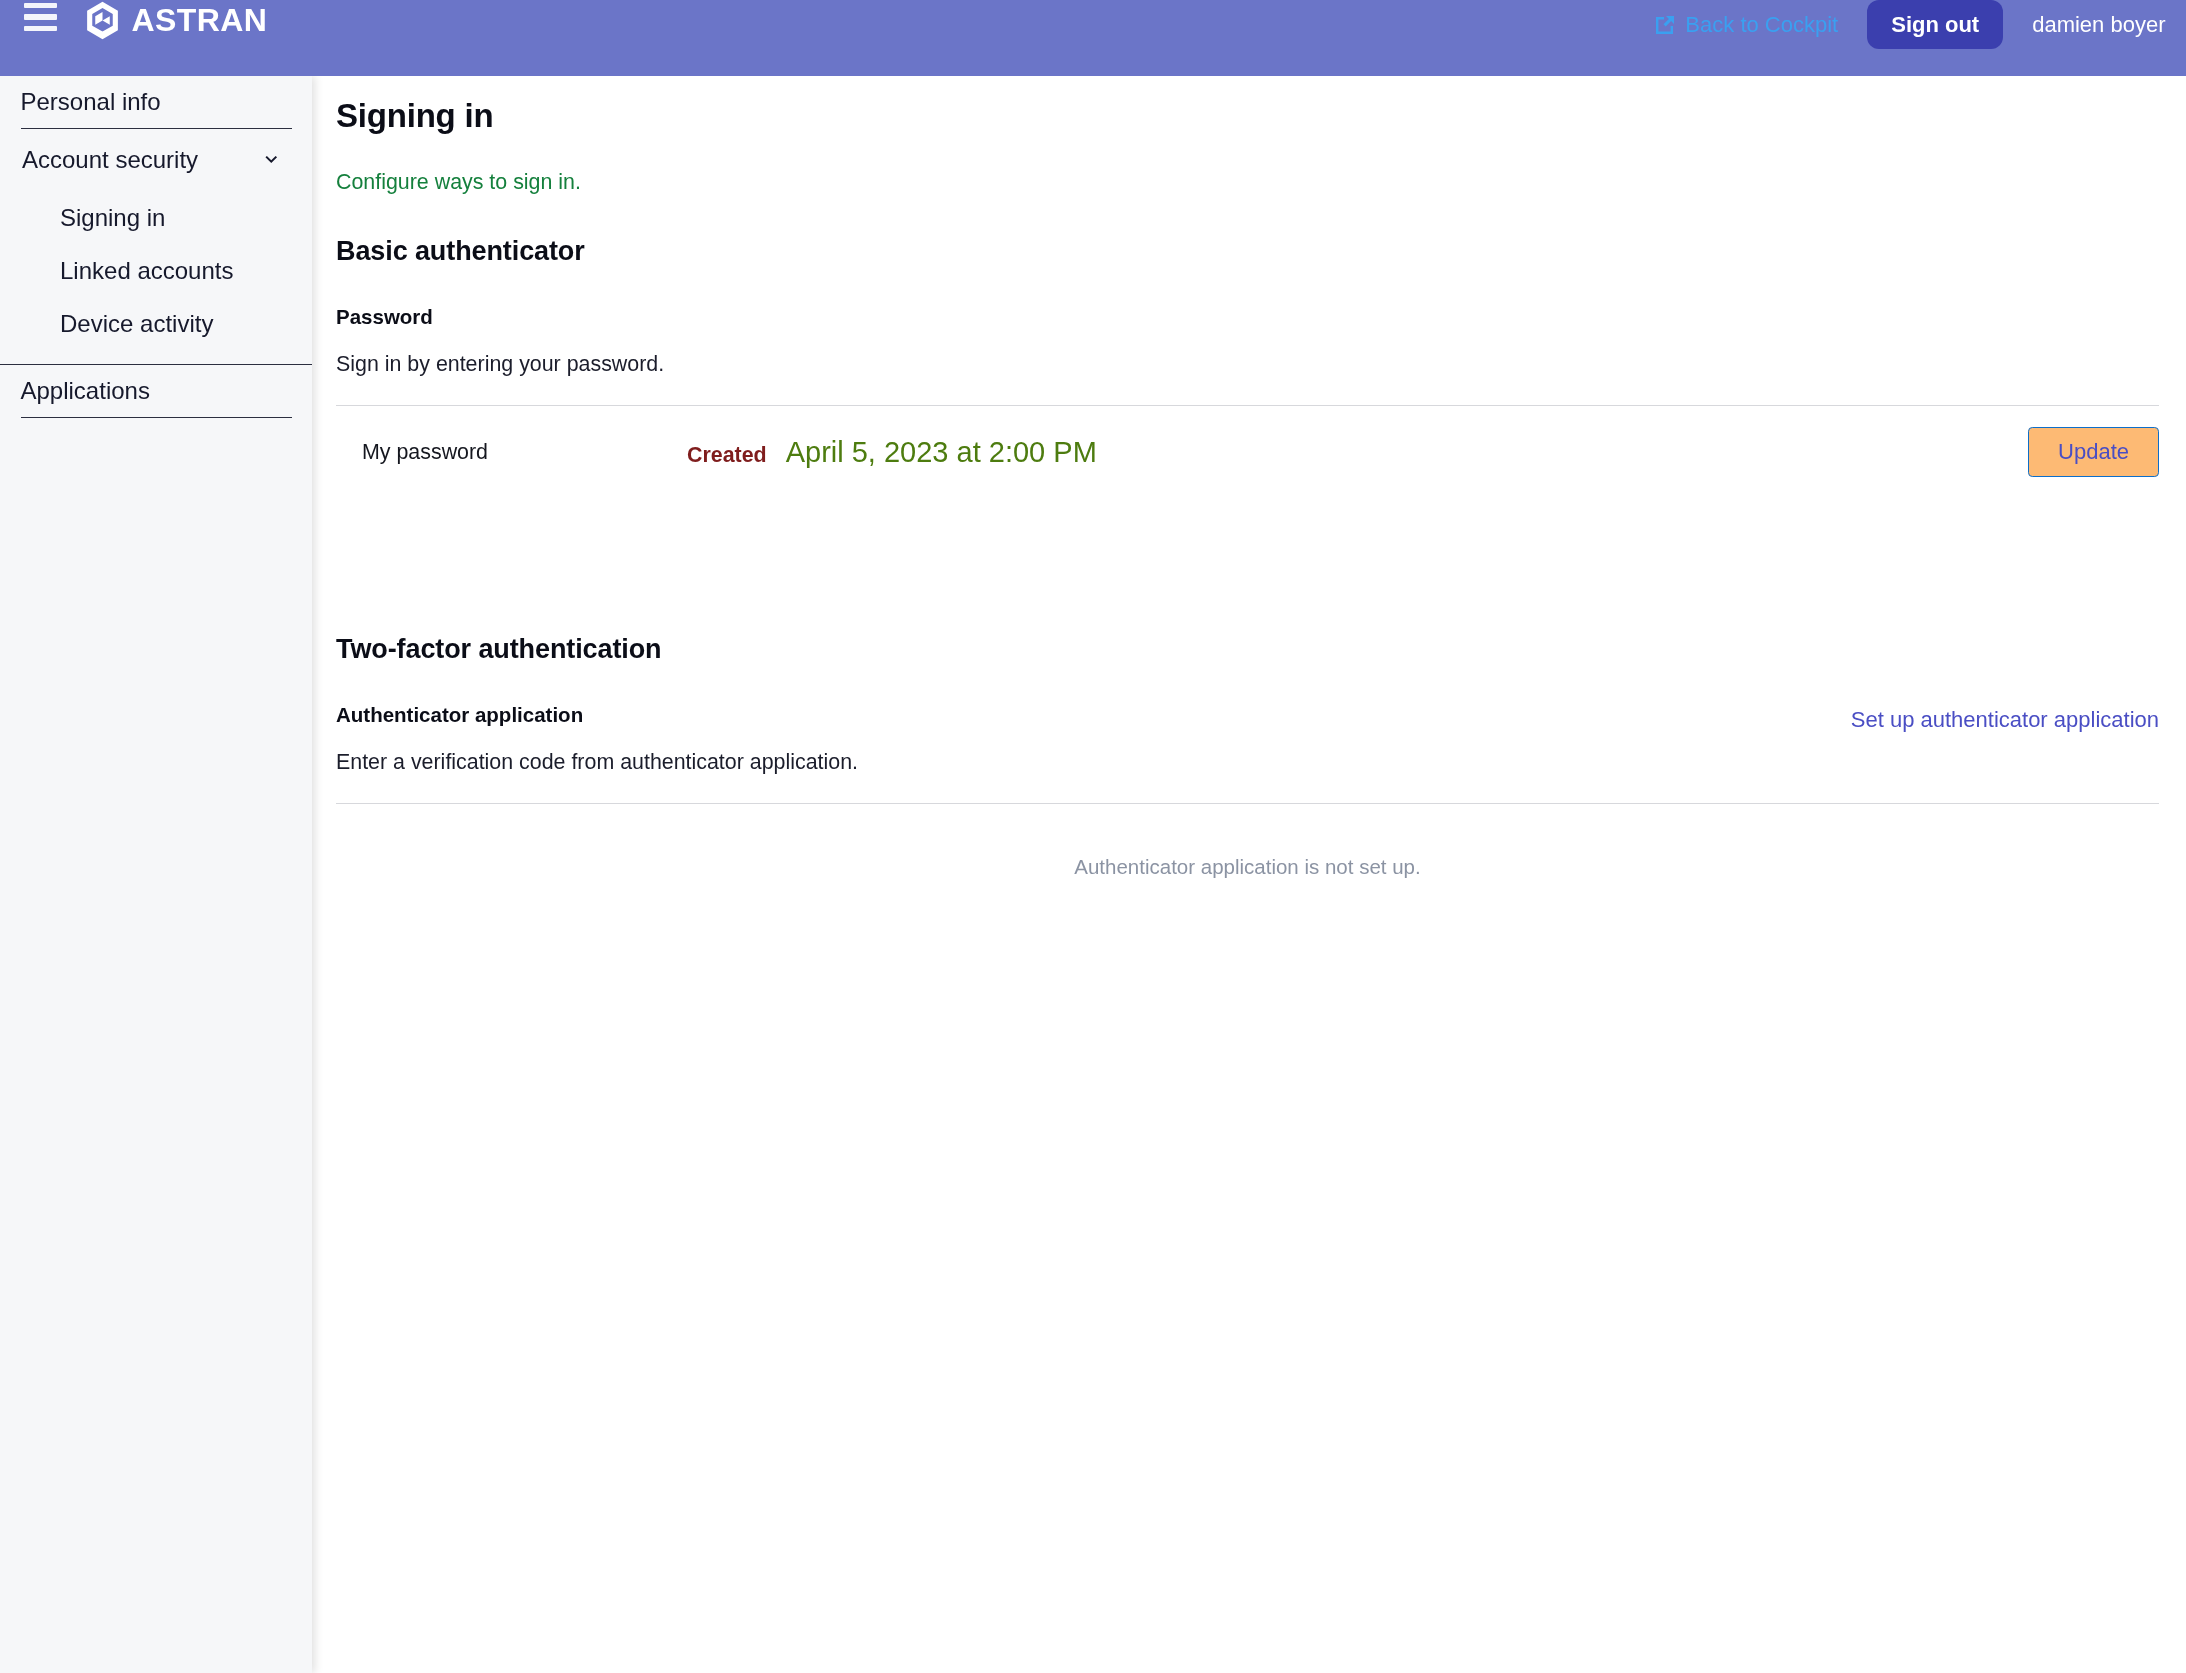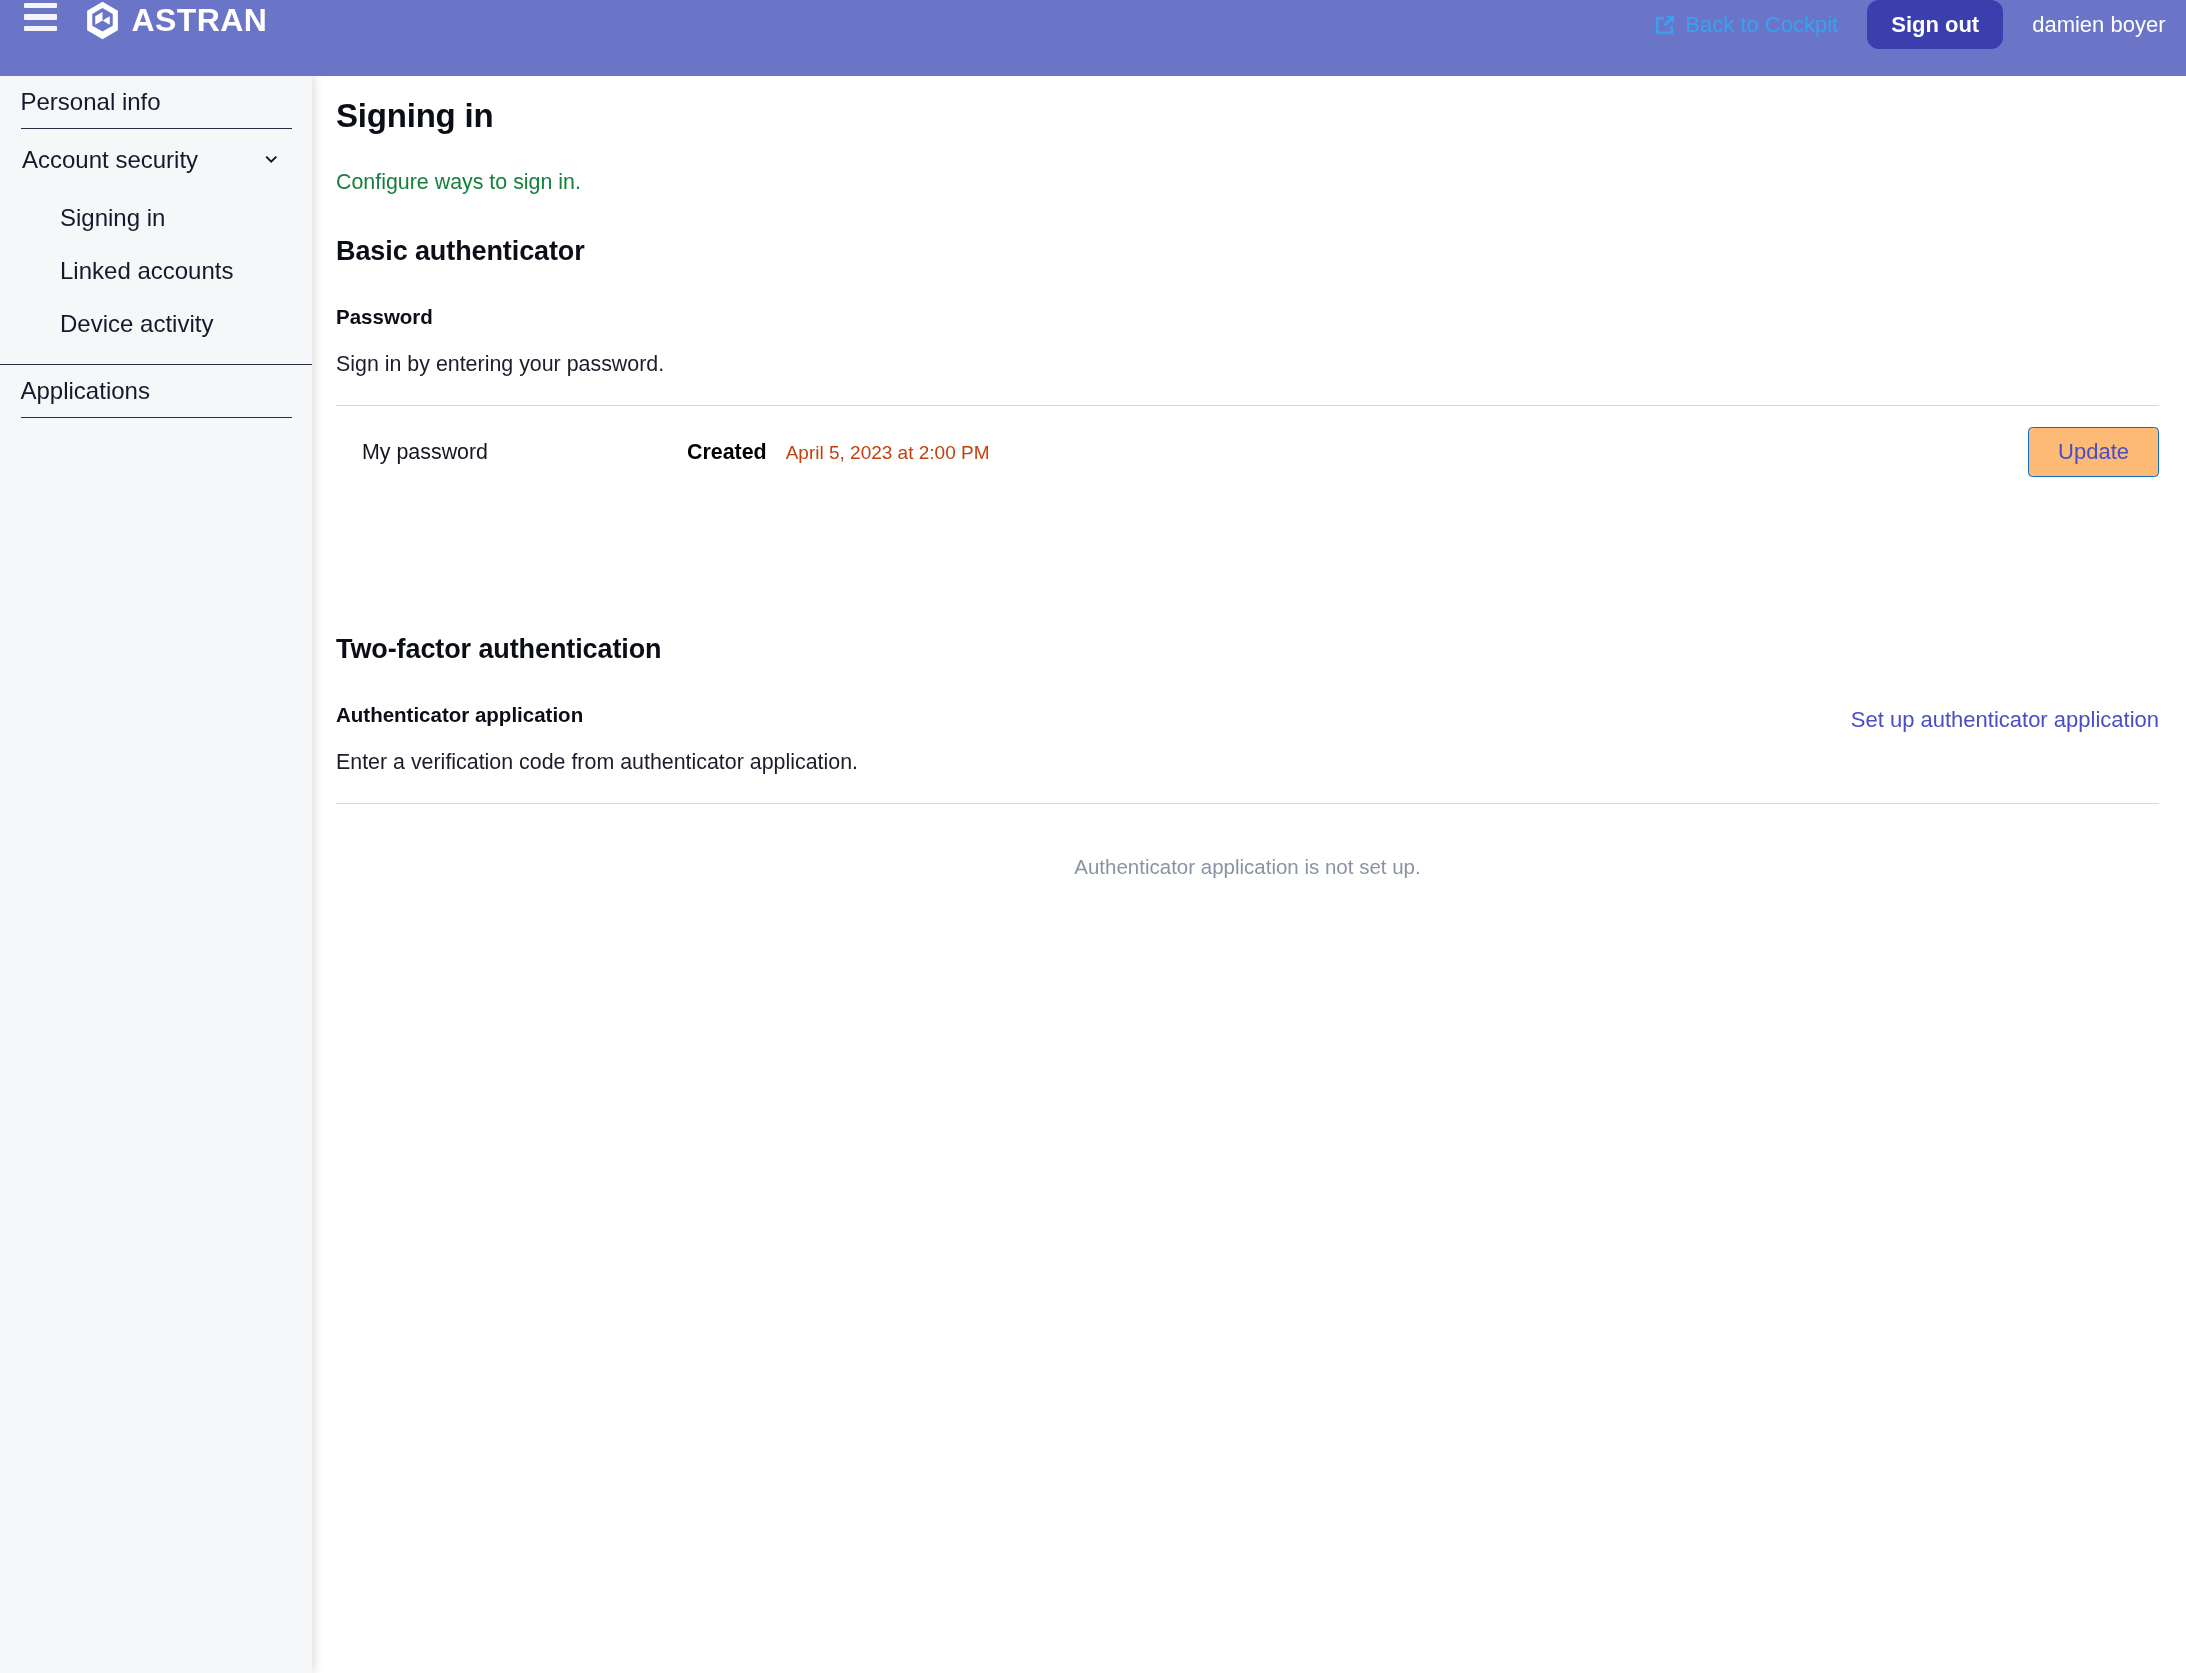--- a/index.html
+++ b/index.html
@@ -217,26 +217,26 @@
   }
   .cred-meta {
     display: flex;
     align-items: baseline;
     gap: 19px;
     flex: 1 1 auto;
   }
   .cred-meta-key {
     font-size: 21.4px;
     font-weight: 700;
-    color: #000000;
+    color: #7f1d1d;
     text-align: right;
   }
   .cred-meta-val {
-    font-size: 19px;
-    color: #c2410c;
+    font-size: 29px;
+    color: #4d7c0f;
   }
   .update-btn {
     background: #fdba74;
     border: 1.7px solid #0d6ec9;
     border-radius: 4.3px;
     color: #4a4ec4;
     font-size: 22px;
     font-family: "Liberation Sans", sans-serif;
     padding: 13px 29px;
     cursor: pointer;

